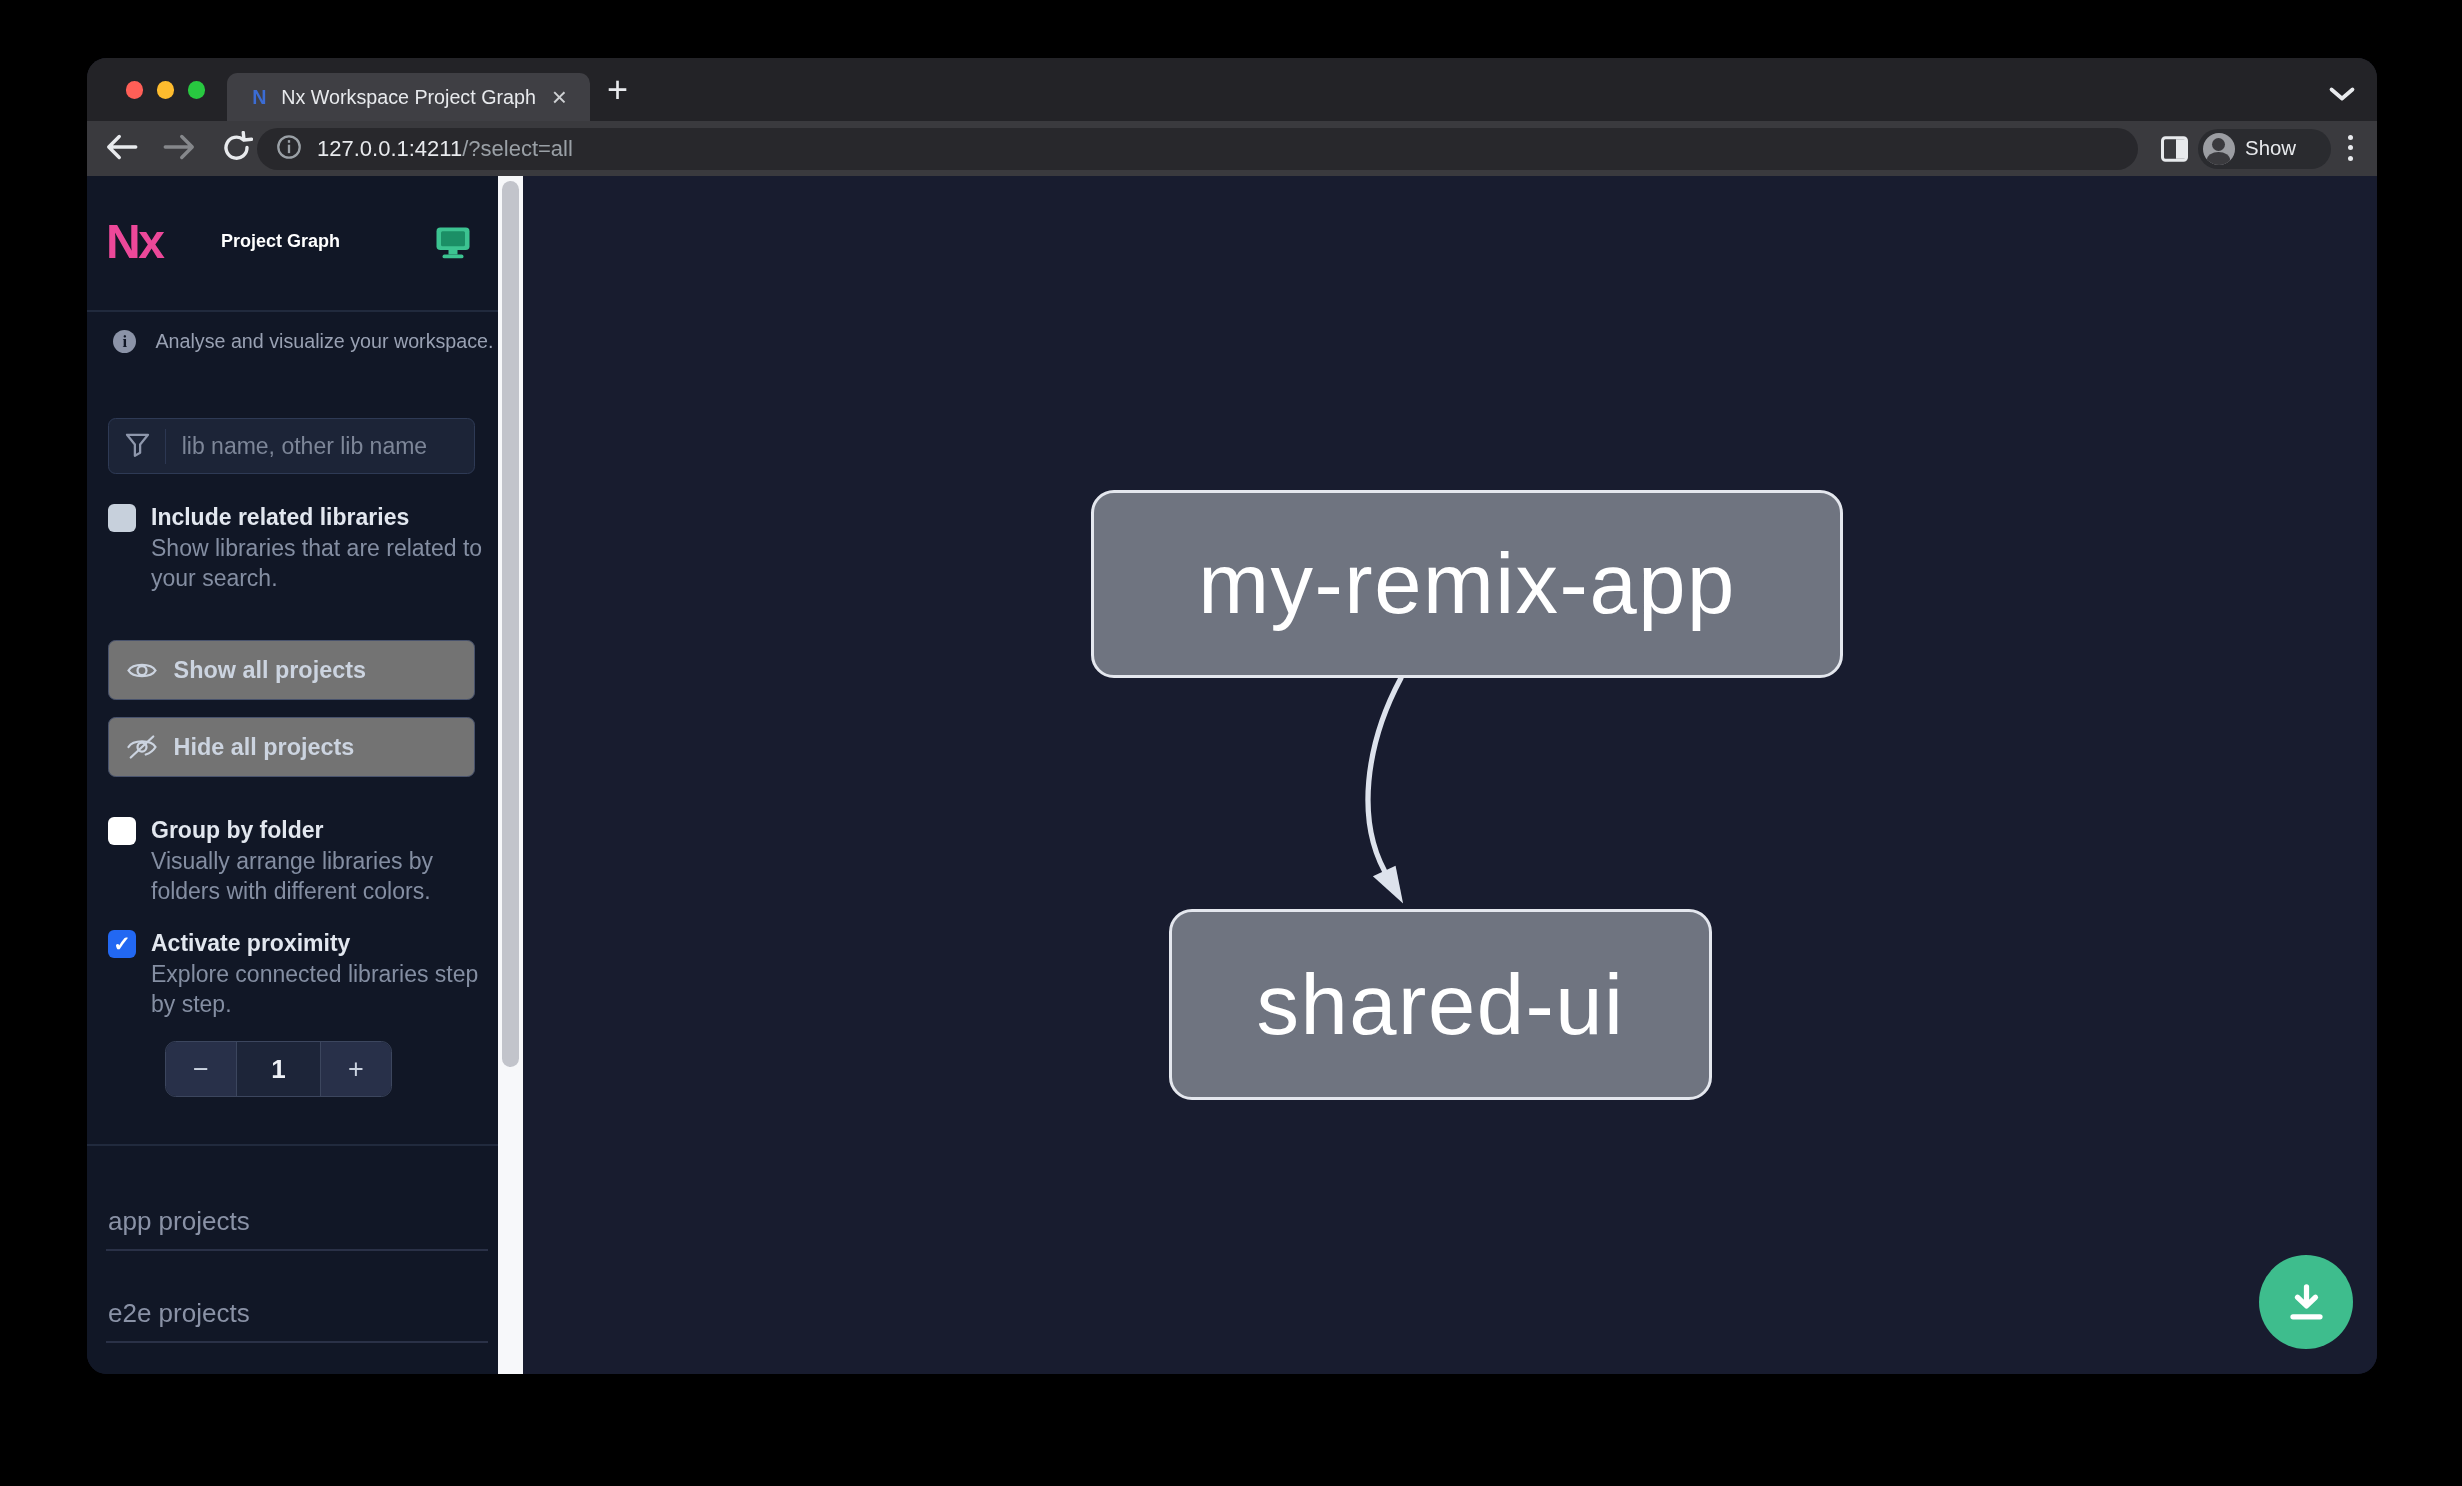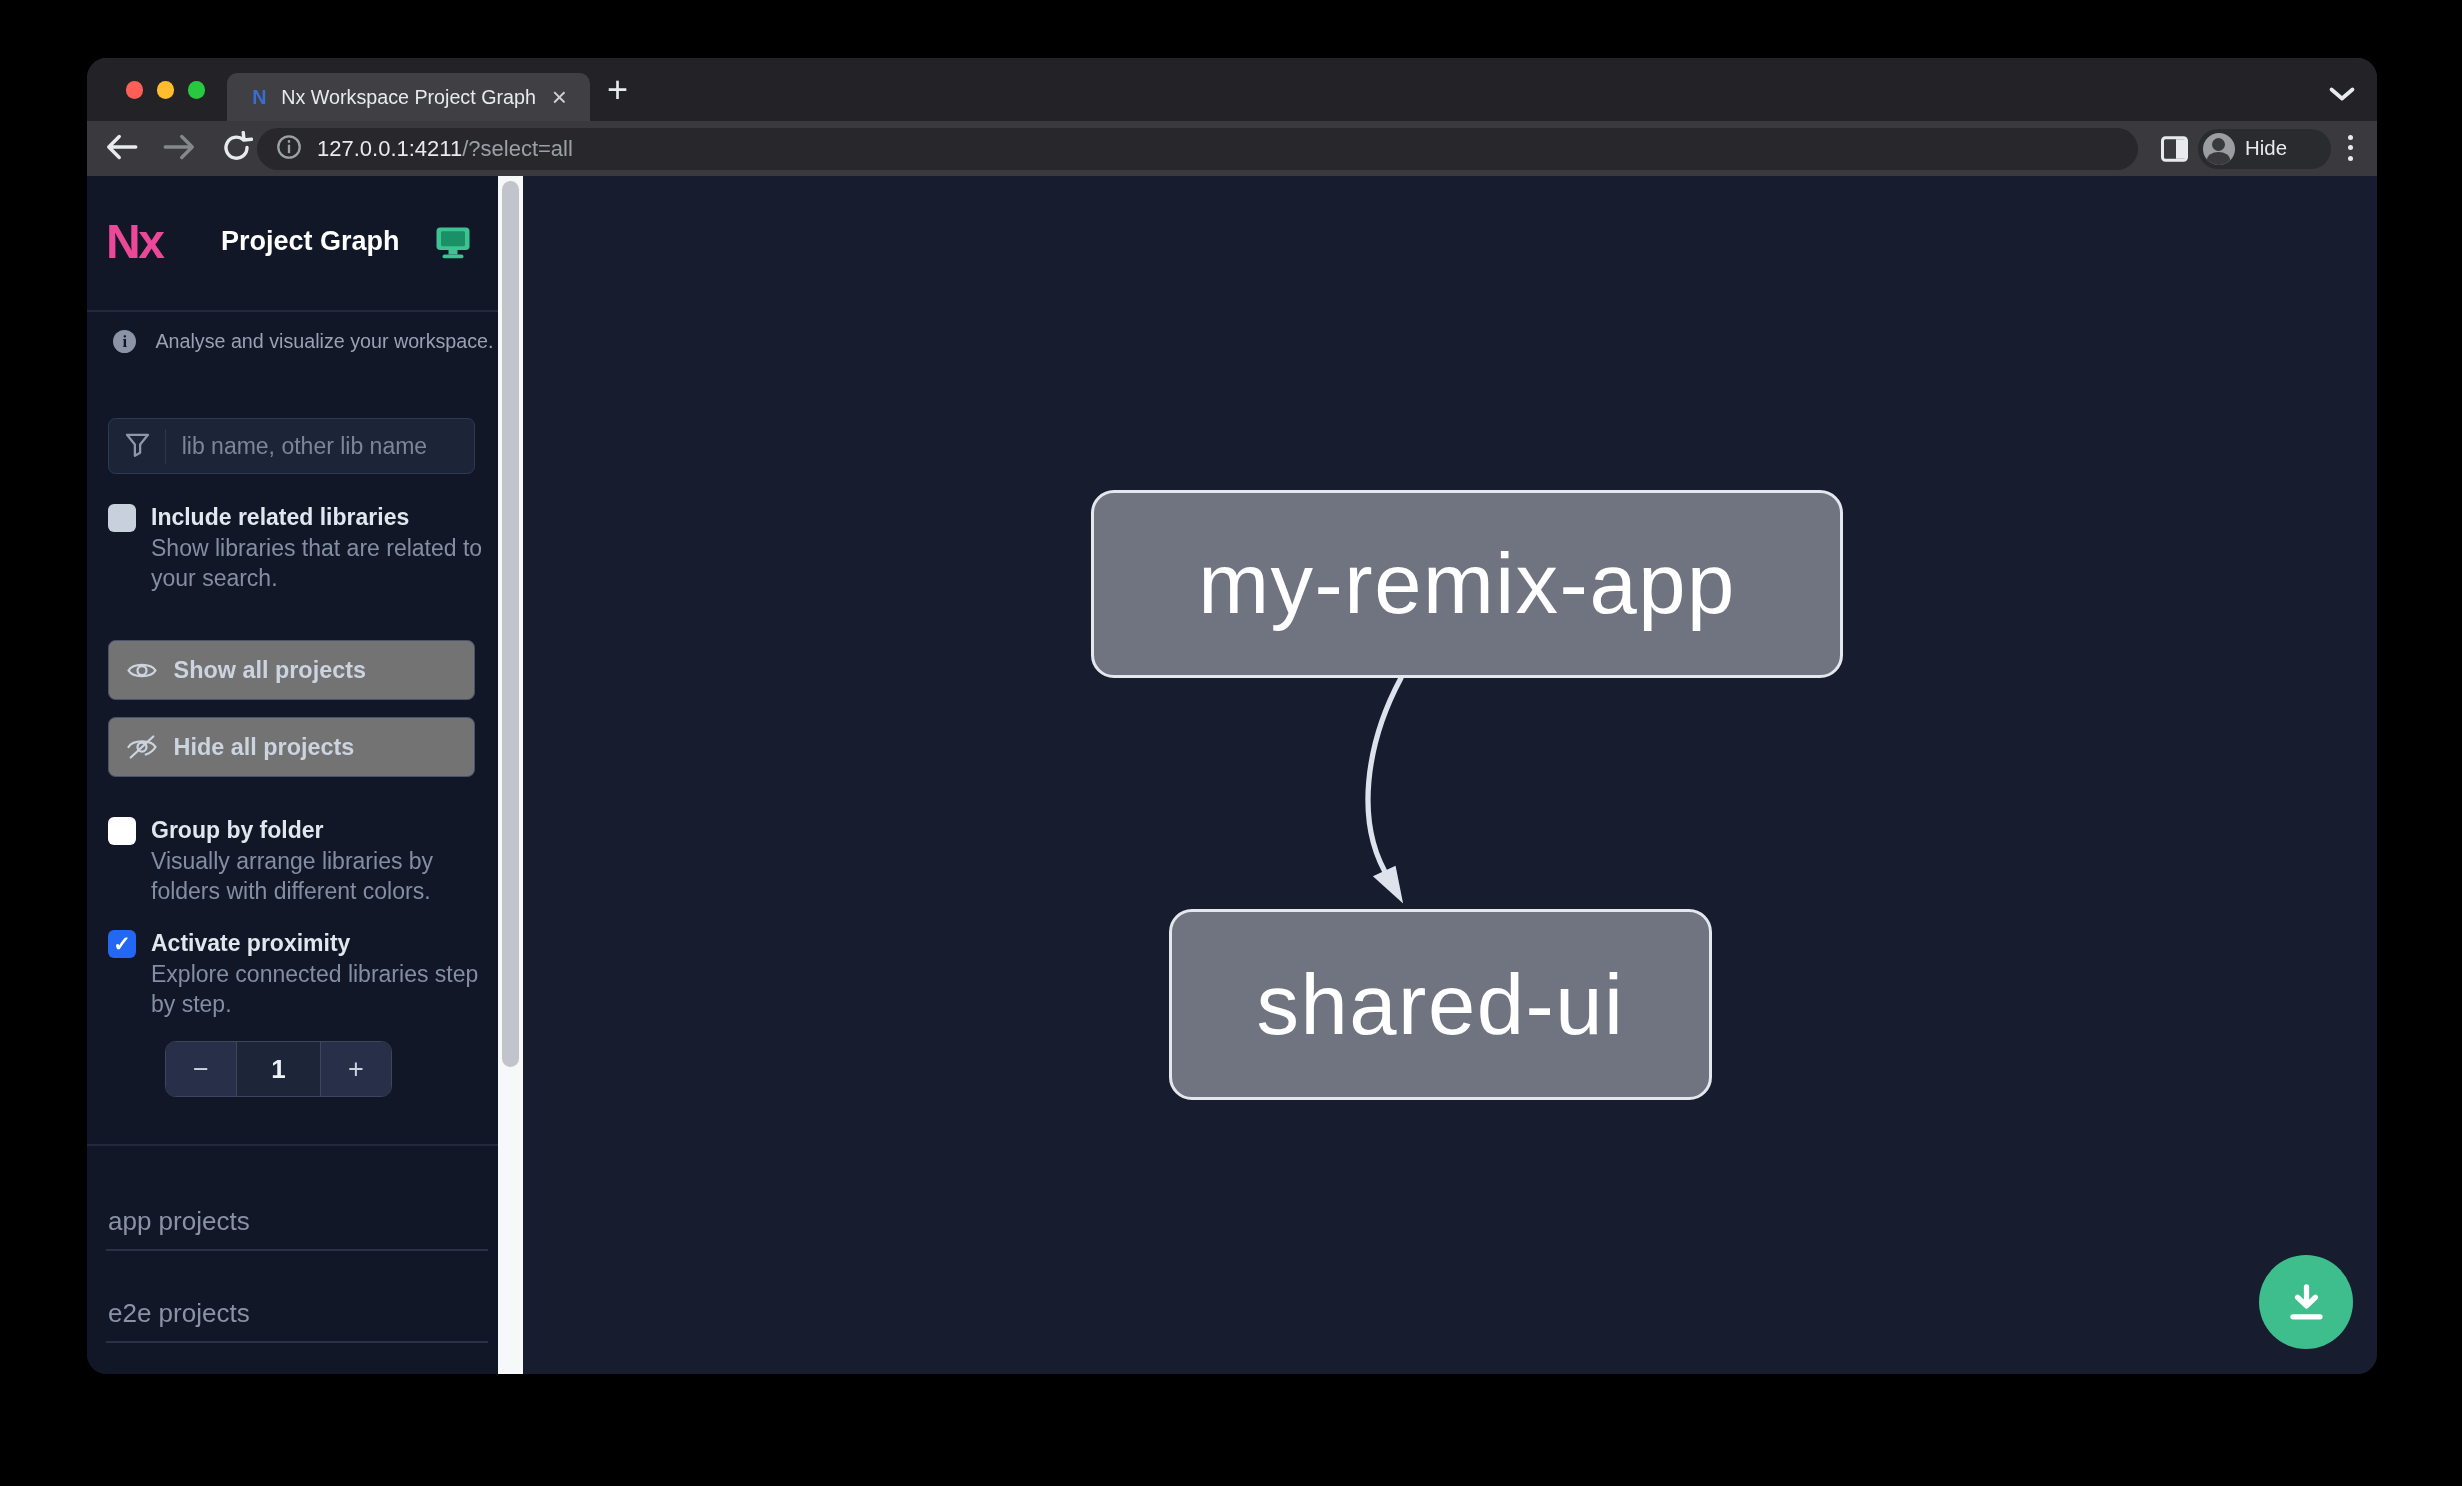--- a/index.html
+++ b/index.html
@@ -44,21 +44,21 @@
   
   .content{display:flex;height:1198px;}
   .sidebar{width:411px;background:#111726;position:relative;flex:none;}
   .sb-scroll{width:25px;background:#f7f8fa;position:relative;flex:none;}
   .sb-thumb{position:absolute;left:3.8px;top:4.5px;width:17.4px;height:886px;border-radius:9px;background:#c2c4cb;}
   .canvas{flex:1;background:#181c2f;position:relative;}
 
   
   .brand{position:absolute;left:19px;top:38px;display:flex;align-items:center;}
   .nx-logo{font-size:48px;font-weight:800;color:#ec4899;letter-spacing:-2.3px;width:89px;}
-  .sb-title{font-size:27px;font-weight:700;color:#fff;margin-left:26px;}
+  .sb-title{font-size:18px;font-weight:700;color:#fff;margin-left:26px;}
   .monitor{position:absolute;left:348px;top:50px;}
   .divider{position:absolute;left:0;width:411px;height:1.5px;background:#212a3d;}
   .tagline{position:absolute;left:26px;top:154px;display:flex;align-items:center;gap:19px;}
   .info-badge{width:23.4px;height:23.4px;border-radius:50%;background:#8b93a7;color:#111726;
               font-weight:700;font-size:16.6px;display:flex;align-items:center;justify-content:center;
               font-family:"Liberation Serif",serif;flex:none;}
   .tagline-text{font-size:19.7px;color:#99a1b3;}
   .search{position:absolute;left:21px;top:242px;width:367px;height:56px;background:#1c2437;
           border:1.5px solid #2e3a55;border-radius:7.6px;display:flex;align-items:center;box-sizing:border-box;}
   .search .sep{width:1.5px;height:35px;background:#2c3752;margin-left:13.6px;}
@@ -150,21 +150,21 @@
       <span class="addr-text"><span class="addr-host">127.0.0.1:4211</span><span class="addr-rest">/?select=all</span></span>
     </div>
     <span class="panel-icon">
       <svg width="27" height="26" viewBox="0 0 36 34">
           <rect x="2" y="2" width="32" height="30" rx="4" stroke="#e8eaed" stroke-width="4" fill="none"></rect>
           <rect x="20" y="4" width="12" height="26" fill="#e8eaed"></rect>
         </svg>
     </span>
     <div class="guest">
       <div class="av"></div>
-      <div class="guest-label">Hide</div>
+      <div class="guest-label">Show</div>
     </div>
     <div class="dots">
         <i></i>
         <i></i>
         <i></i>
       </div>
   </div>
 
   <div class="content">
 

